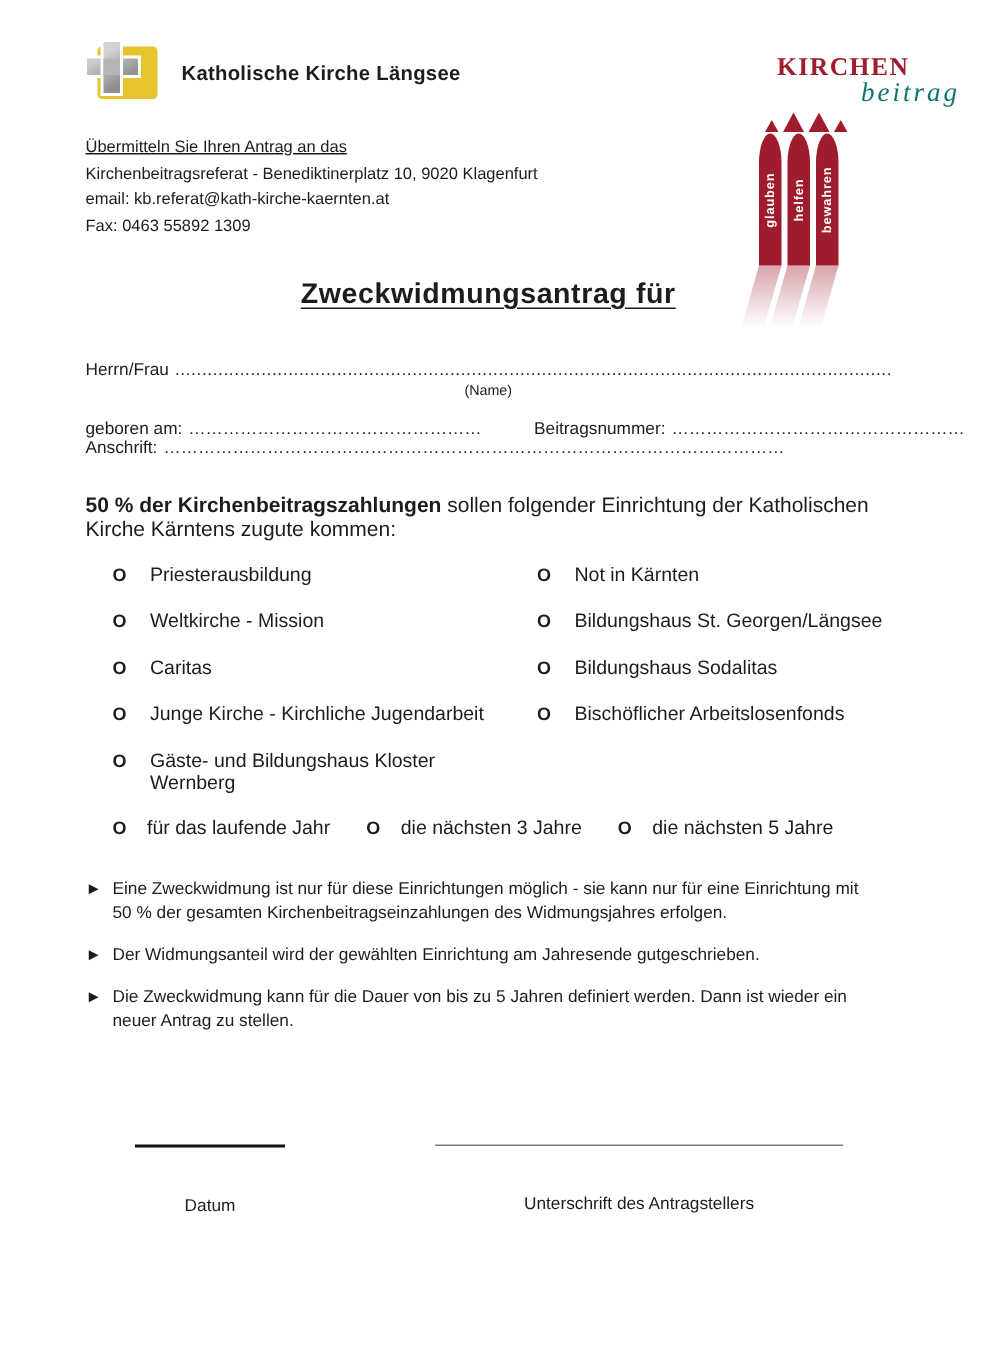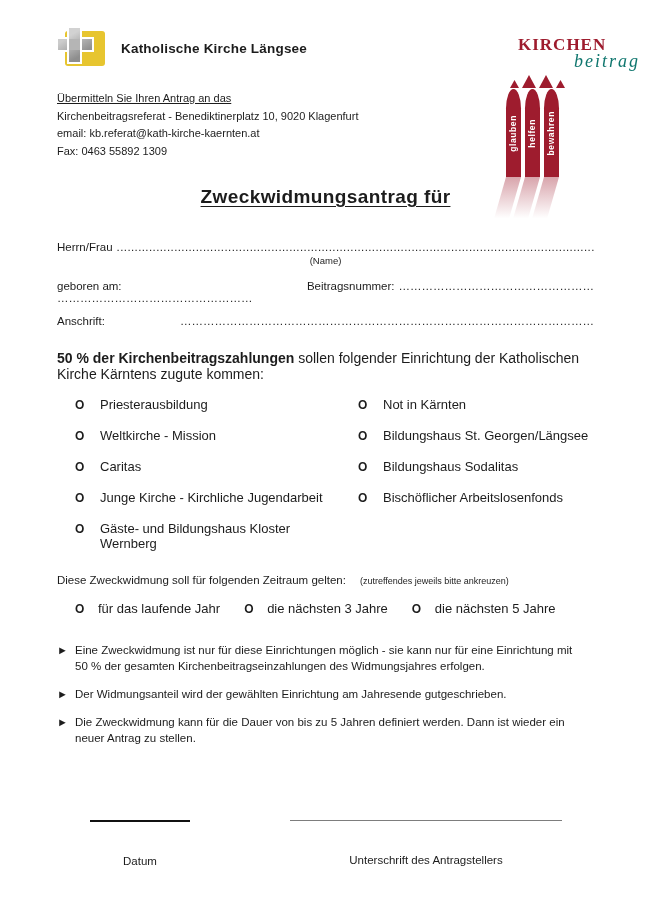--- a/index.html
+++ b/index.html
@@ -55,24 +55,24 @@
   .form-title {
     margin-top: 26px; text-align: center;
     font-size: 19px; font-weight: bold; letter-spacing: 0.4px;
     text-decoration: underline; text-underline-offset: 3px;
   }
 
   
   .row { display: flex; align-items: baseline; font-size: 11.5px; }
   .row-name { margin-top: 33px; }
   .row-born { margin-top: 14px; }
-  .row-address { margin-top: 11px; text-align: right; }
+  .row-address { margin-top: 1px; }
   .leader { flex: 1; overflow: hidden; white-space: nowrap; color: #1c1c1c; }
   .leader-fine { letter-spacing: 0.4px; }
-  .half-left { width: 273px; display: flex; align-items: flex-start; flex-direction: column; }
+  .half-left { width: 273px; display: flex; align-items: flex-end; }
   .half-right { flex: 1; display: flex; align-items: baseline; padding-left: 35px; }
   .field-label { margin-right: 4px; white-space: nowrap; }
   .name-caption { text-align: center; font-size: 9.5px; margin-top: 2px; }
 
   
   .allocation-lead { margin-top: 23px; font-size: 14px; line-height: 16px; }
   .allocation-lead b { font-weight: bold; }
   .options { margin-top: 15px; }
   .opt-row { display: flex; margin-top: 16px; }
   .opt-row:first-child { margin-top: 0; }
@@ -232,24 +232,20 @@
       </div>
     </div>
     <div class="opt-row">
       <div class="opt opt-left">
         <span class="opt-marker">O</span>
         <span class="opt-label">Gäste- und Bildungshaus Kloster Wernberg</span>
       </div>
     </div>
   </div>
 
-  <div class="period-head">
-    <span class="period-question">Diese Zweckwidmung soll für folgenden Zeitraum gelten:</span>
-    <span class="period-note">(zutreffendes jeweils bitte ankreuzen)</span>
-  </div>
   <div class="period-options">
     <div class="period-opt">
       <span class="opt-marker">O</span>
       <span class="opt-label">für das laufende Jahr</span>
     </div>
     <div class="period-opt">
       <span class="opt-marker">O</span>
       <span class="opt-label">die nächsten 3 Jahre</span>
     </div>
     <div class="period-opt">

